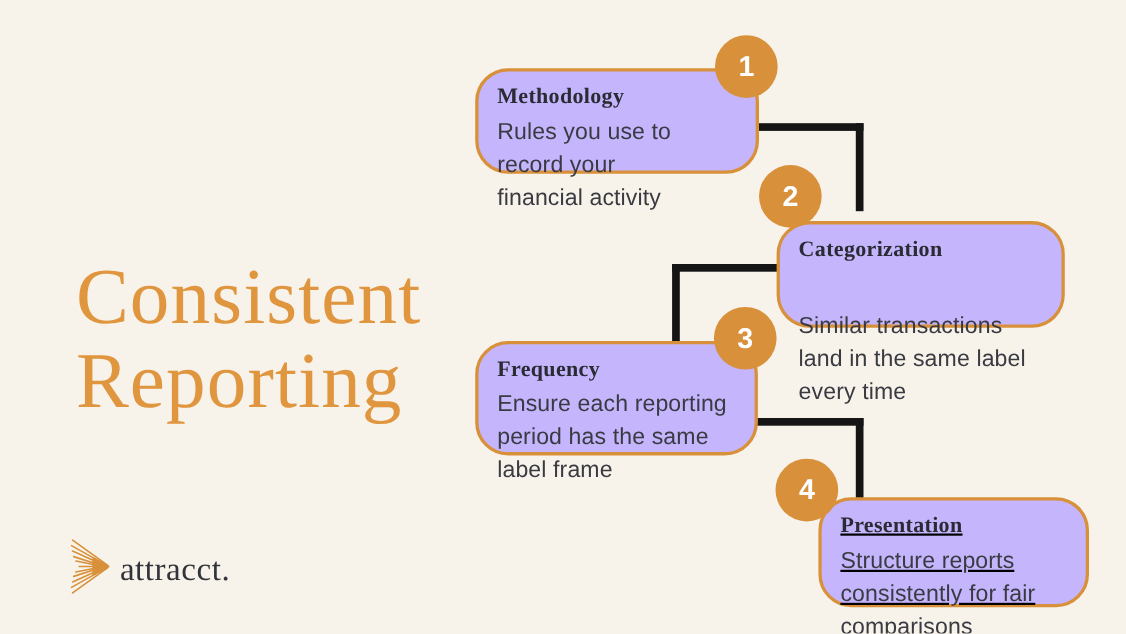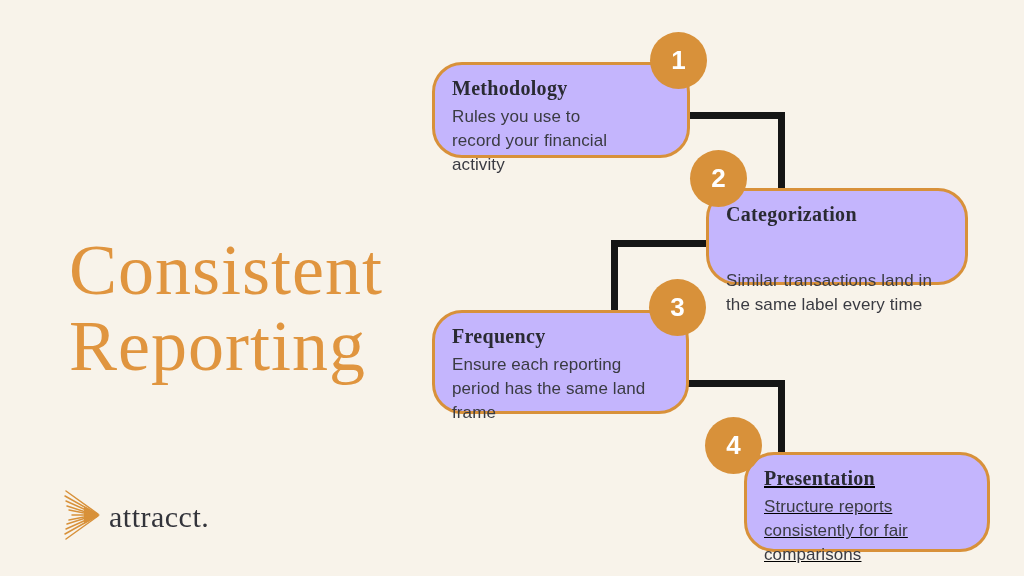--- a/index.html
+++ b/index.html
@@ -46,27 +46,27 @@
   .card h3 {
     margin: 0 0 5px 0;
     font-family: "Liberation Serif", serif;
     font-weight: 700;
     font-size: 20px;
     letter-spacing: 0.3px;
     color: #2a2b33;
   }
   .card p {
     margin: 0;
-    font-size: 17px;
+    font-size: 21px;
     line-height: 1.42;
     color: #3a3b42;
     letter-spacing: 0.1px;
   }
   .card-1 { left: 432px; top:  62px; width: 258px; height:  96px; }
-  .card-2 { left: 706px; top: 188px; width: 262px; height:  97px; }
+  .card-2 { left: 706px; top: 201px; width: 262px; height:  97px; }
   .card-3 { left: 432px; top: 310px; width: 257px; height: 104px; }
   .card-4 { left: 744px; top: 452px; width: 246px; height: 100px; text-decoration: underline; }
   .card-1 p { max-width: 180px; }
   .card-2 p { max-width: 215px; margin-top: 43px; }
   .card-3 p { max-width: 215px; }
   .card-4 p { max-width: 220px; }
 
   
   .num-circle {
     position: absolute;
@@ -116,21 +116,21 @@
   <div class="card card-1">
     <h3>Methodology</h3>
     <p>Rules you use to record your financial activity</p>
   </div>
   <div class="card card-2">
     <h3>Categorization</h3>
     <p>Similar transactions land in the same label every time</p>
   </div>
   <div class="card card-3">
     <h3>Frequency</h3>
-    <p>Ensure each reporting period has the same land frame</p>
+    <p>Ensure each reporting period has the same label frame</p>
   </div>
   <div class="card card-4">
     <h3>Presentation</h3>
     <p>Structure reports consistently for fair comparisons</p>
   </div>
 
   <div class="num-circle num-1">1</div>
   <div class="num-circle num-2">2</div>
   <div class="num-circle num-3">3</div>
   <div class="num-circle num-4">4</div>

